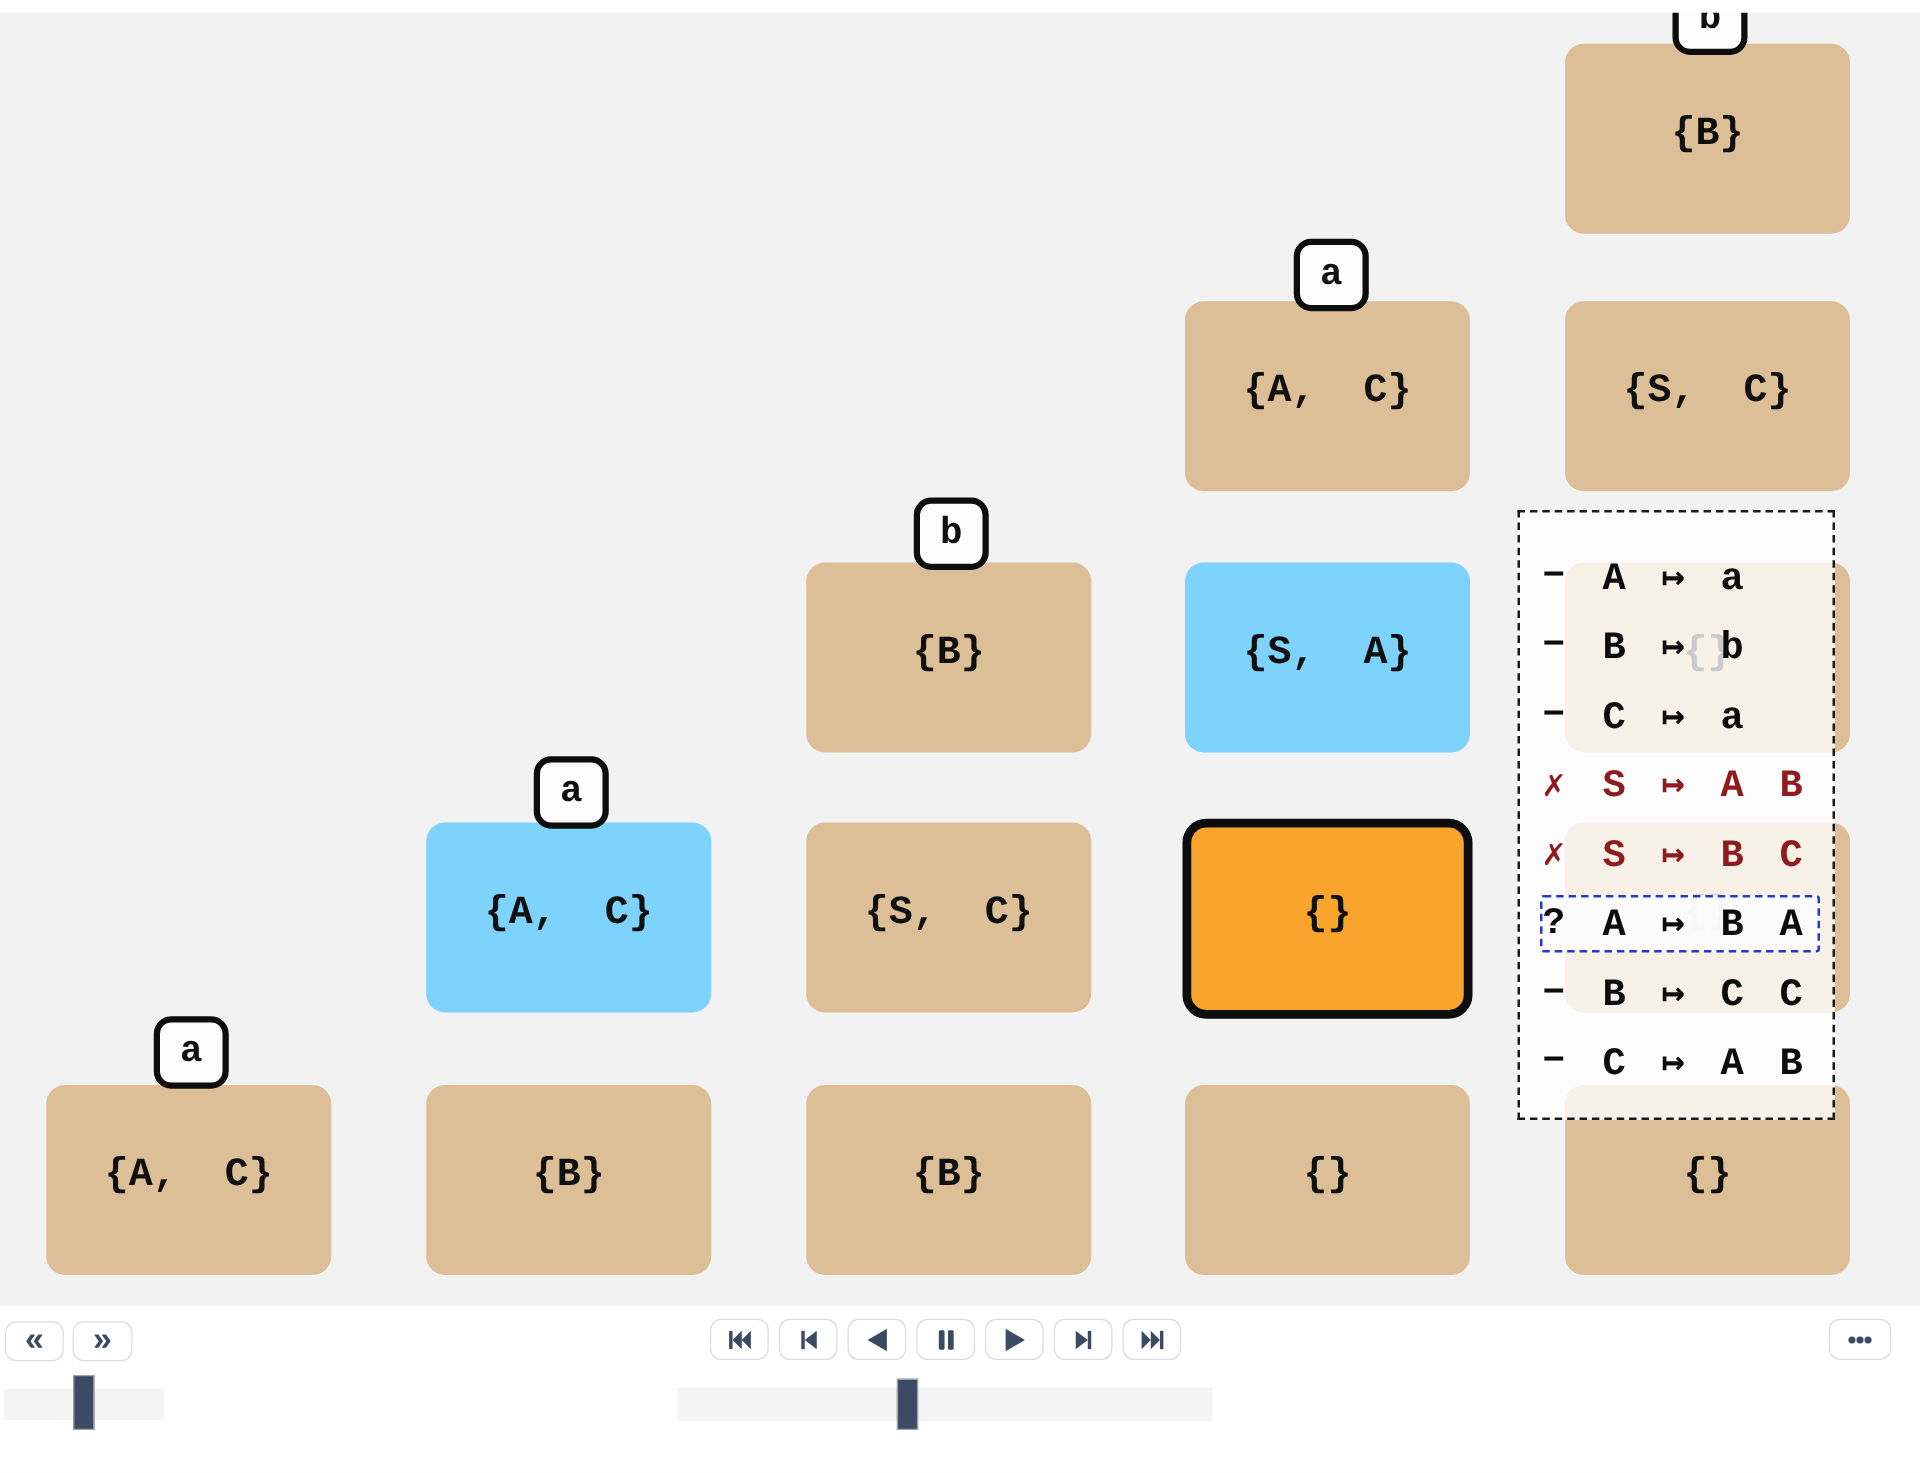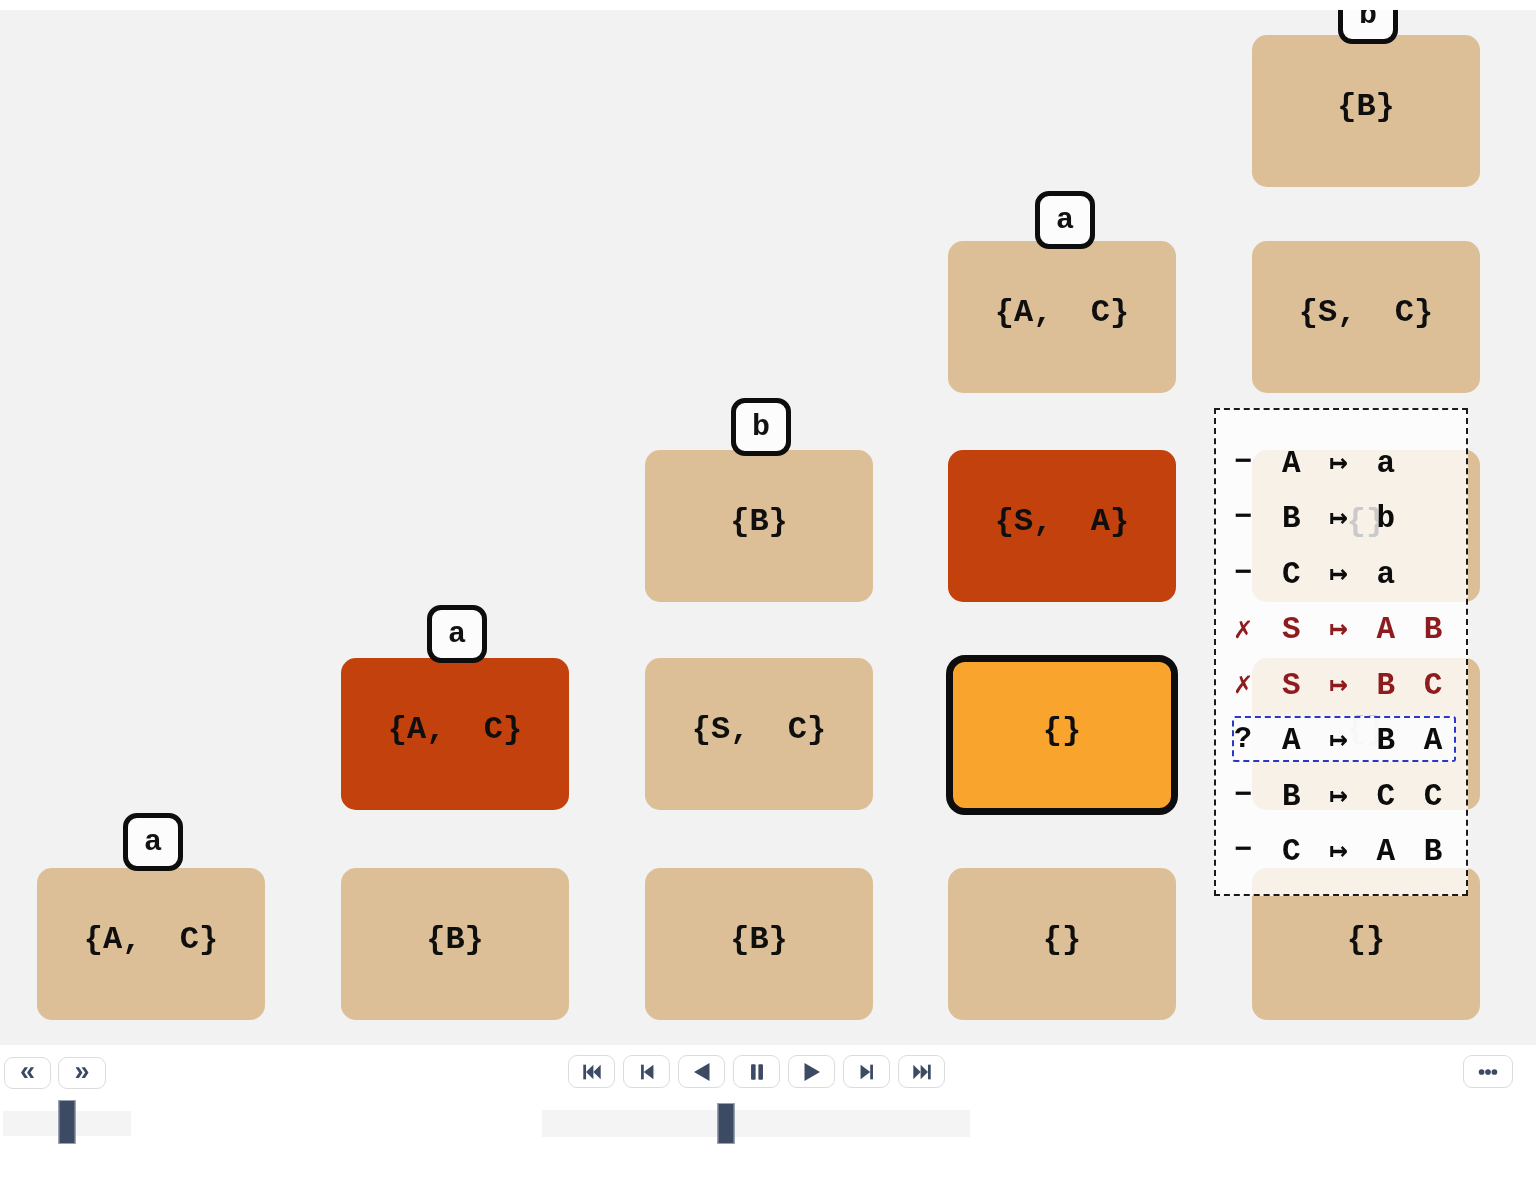--- a/index.html
+++ b/index.html
@@ -7,21 +7,21 @@
         font-family:"Liberation Sans",sans-serif;}
   .top-strip{position:absolute;left:0;top:0;width:1536px;height:10px;background:#ffffff;z-index:6;}
   .canvas{position:absolute;left:0;top:10px;width:1536px;height:1035px;background:#f2f2f2;overflow:hidden;}
 
   
   .cell{position:absolute;width:228px;height:152px;border-radius:15px;box-sizing:border-box;
         display:flex;align-items:center;justify-content:center;z-index:1;}
   .cell-text{font-family:"Liberation Mono","DejaVu Sans Mono",monospace;font-weight:700;
              font-size:32px;color:#0f0f0f;white-space:pre;padding-bottom:10px;}
   .cell.tan{background:#dcbf96;}
-  .cell.red{background:#c2410c;}
+  .cell.red{background:#7dd3fc;}
   .cell.orange{background:#f9a42d;border:7px solid #0d0d0d;border-radius:19px;}
 
   
   .tlabel{position:absolute;width:60px;height:58px;background:#fcfcfc;border:5px solid #0d0d0d;
           border-radius:14px;box-sizing:border-box;display:flex;align-items:center;justify-content:center;
           font-family:"Liberation Mono","DejaVu Sans Mono",monospace;font-weight:700;font-size:30px;
           color:#111;z-index:2;}
 
   
   .rules-panel{position:absolute;left:1214px;top:398px;width:254px;height:488px;box-sizing:border-box;

